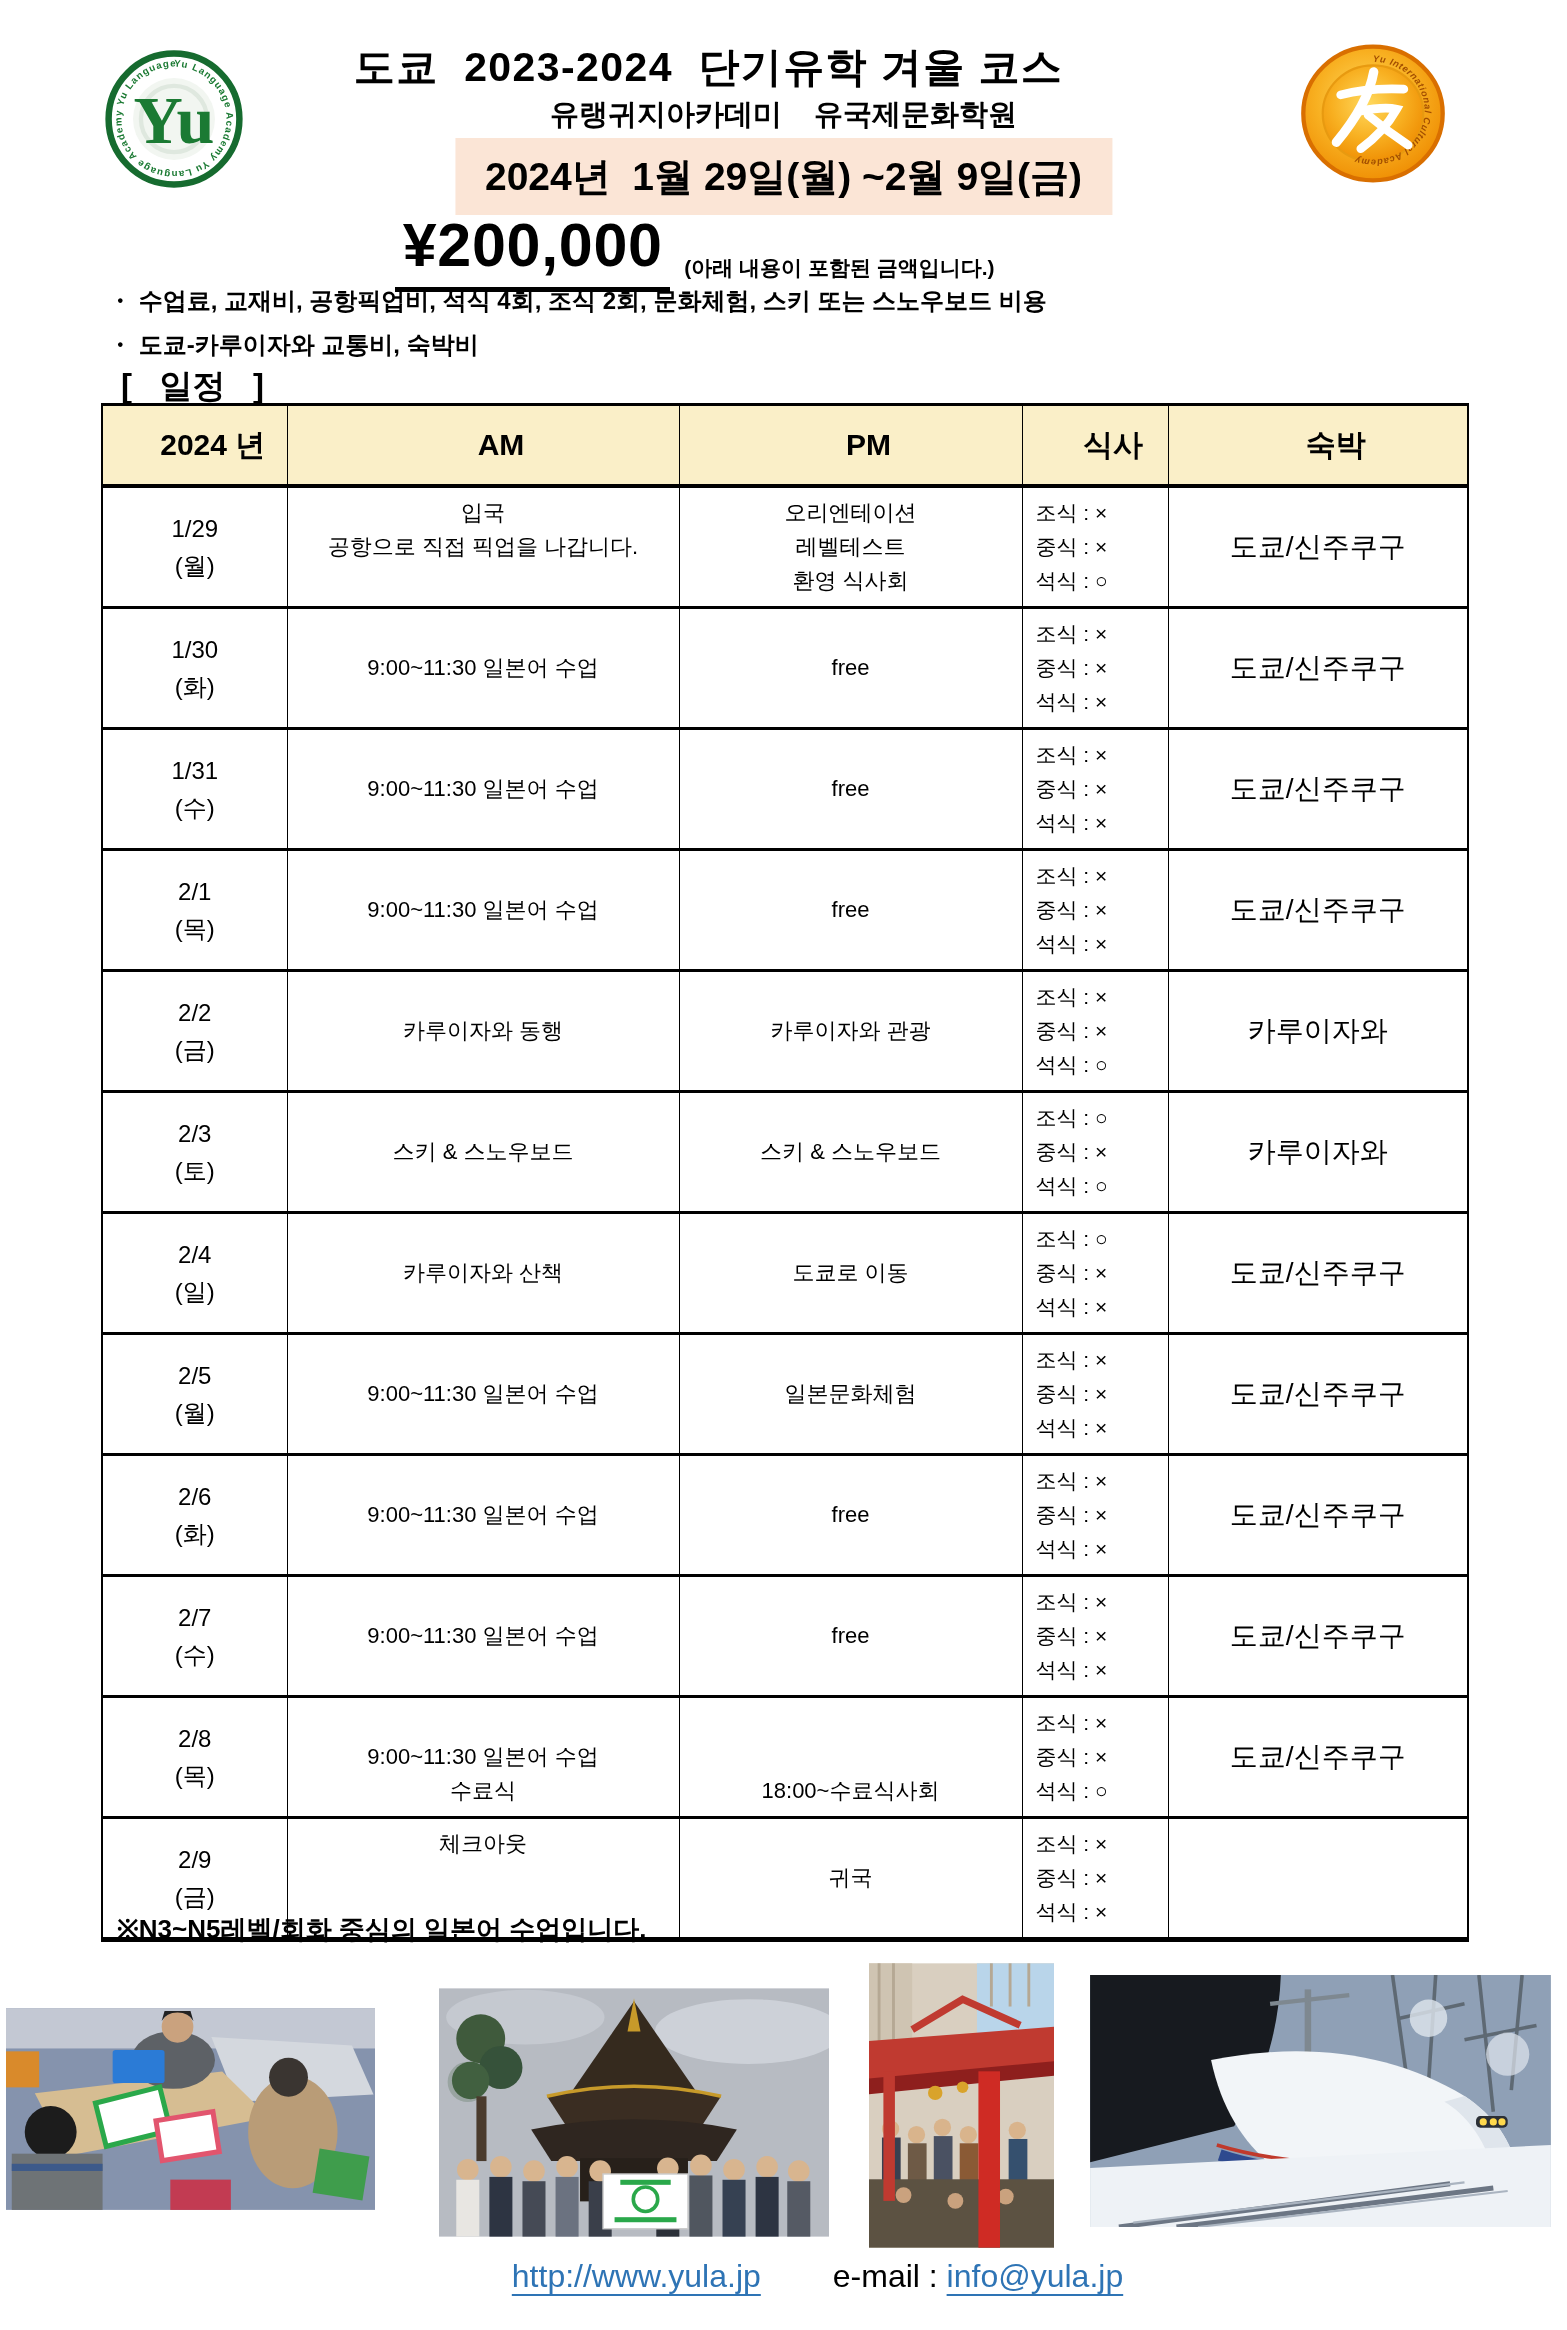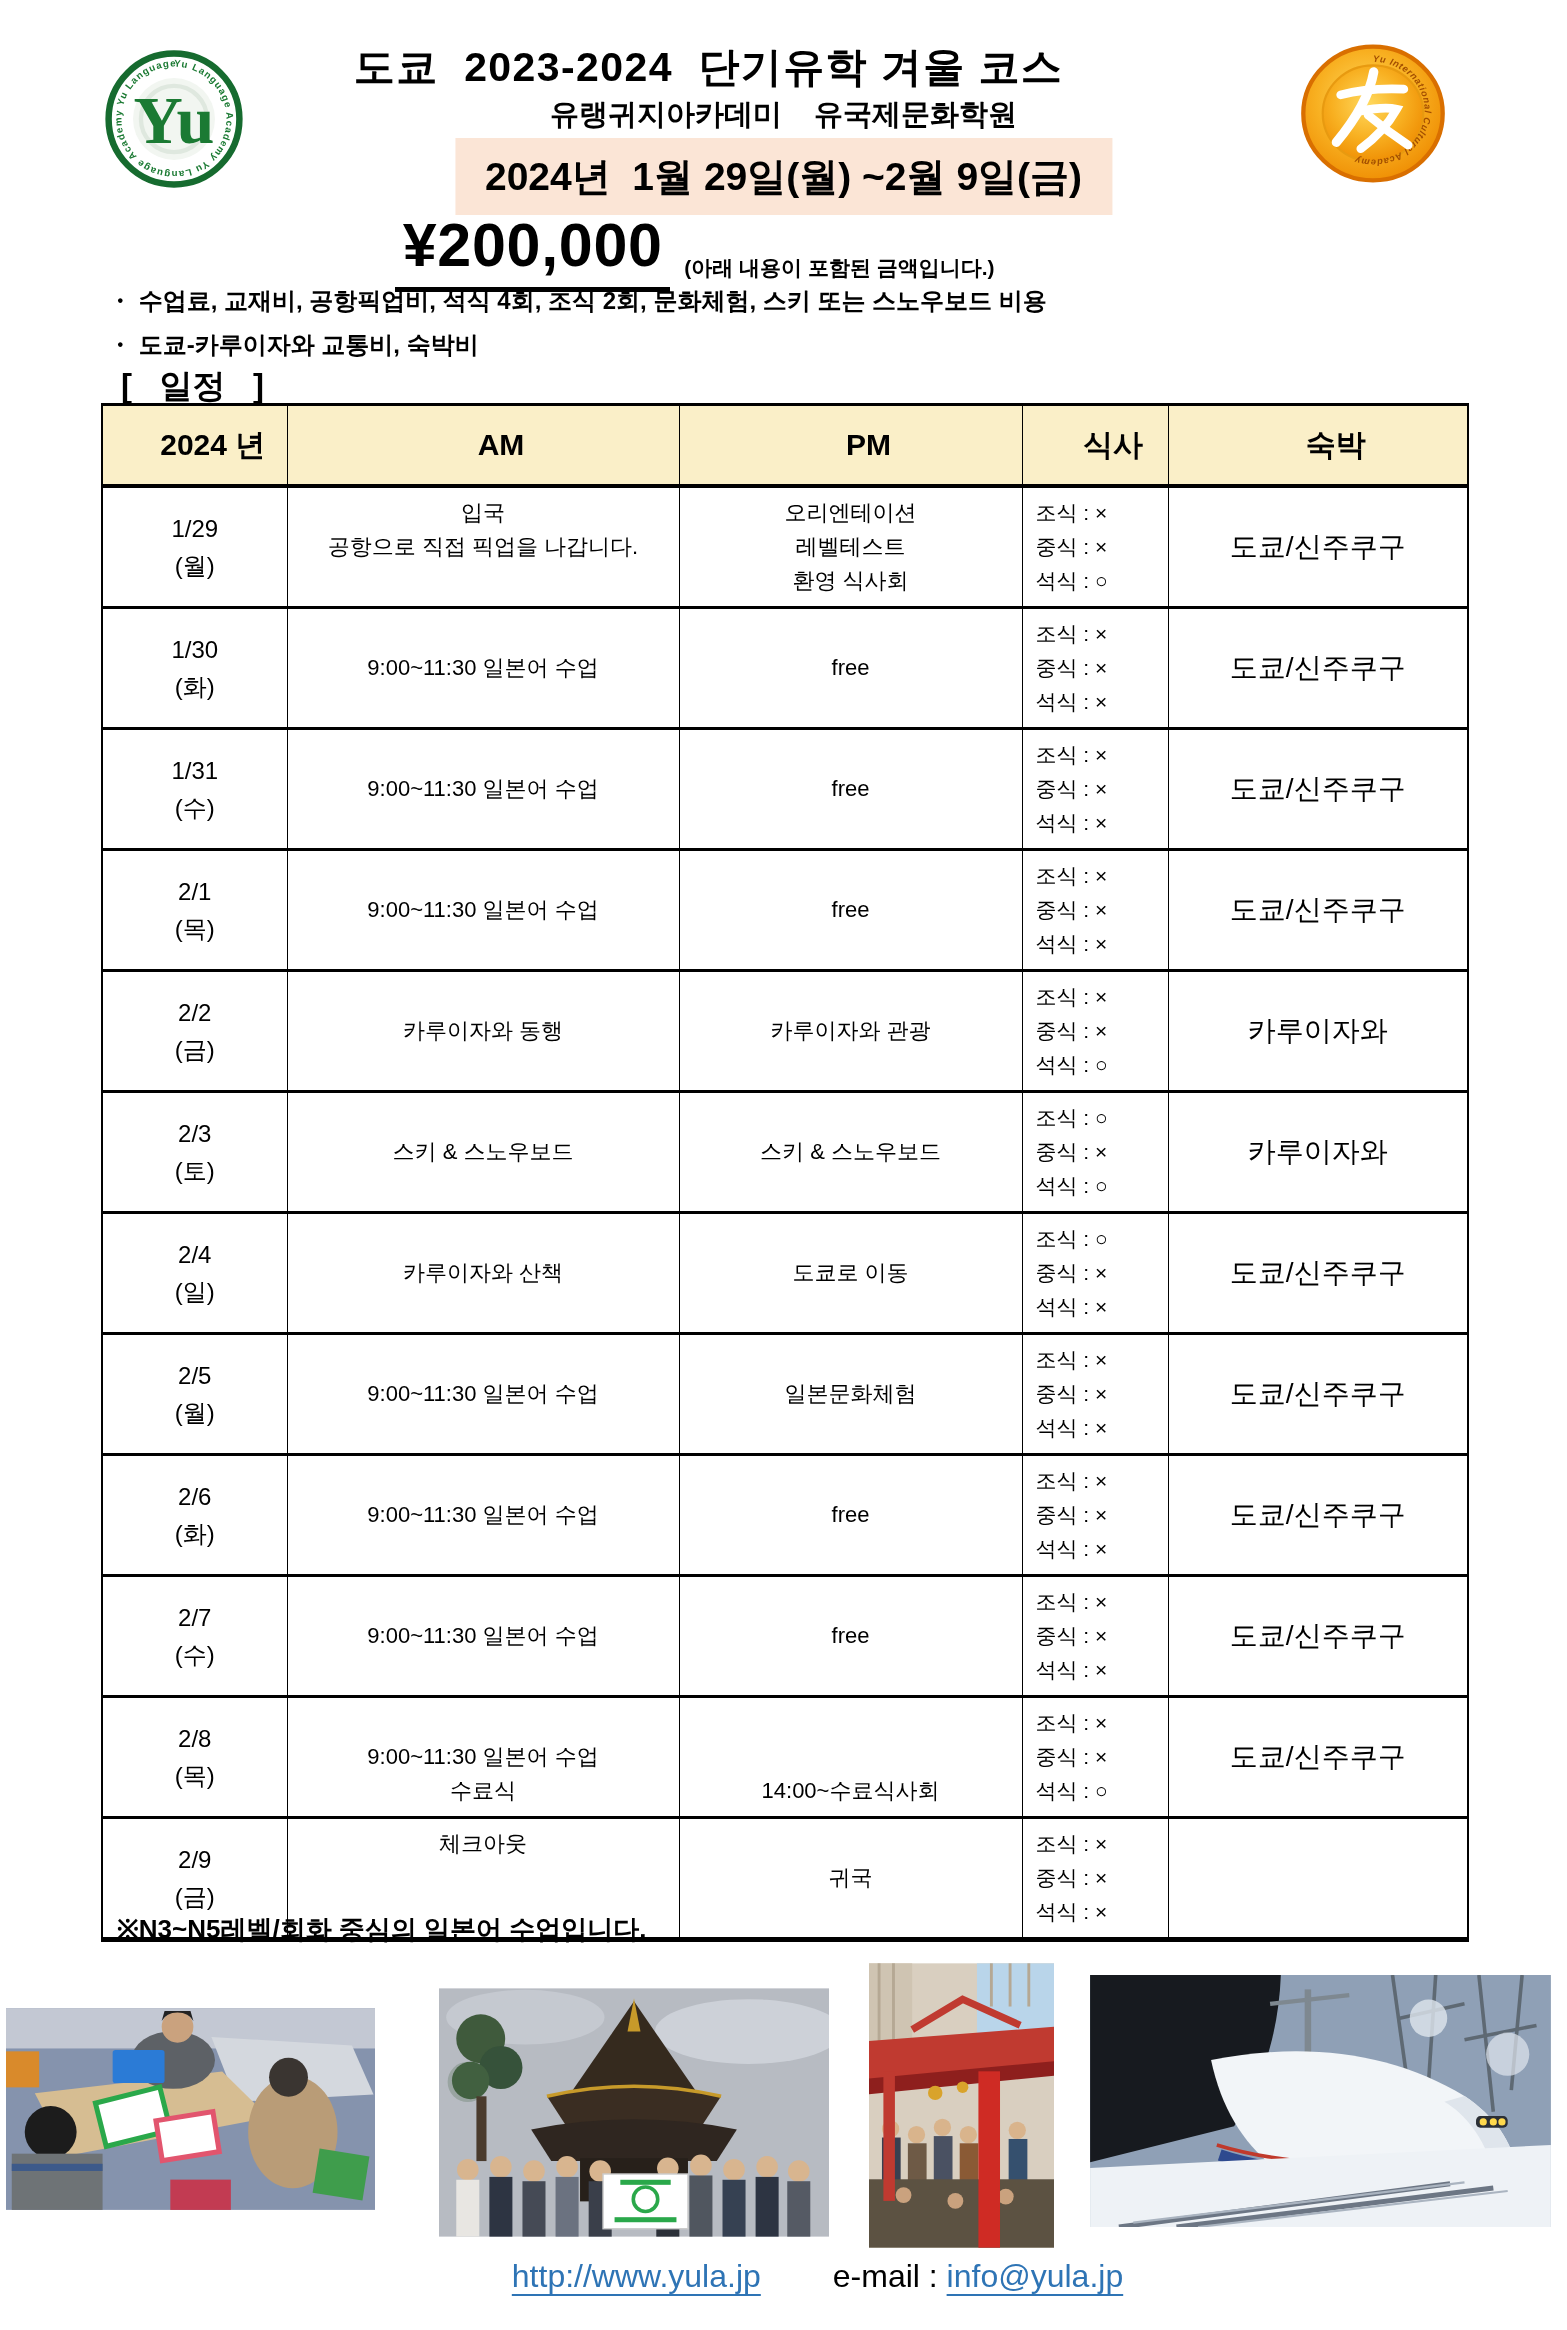--- a/index.html
+++ b/index.html
@@ -440,21 +440,21 @@
       <div class="tripack">
         <div class="slot"></div>
         <div class="slot">9:00~11:30  일본어 수업</div>
         <div class="slot">수료식</div>
       </div>
     </td>
     <td>
       <div class="tripack">
         <div class="slot"></div>
         <div class="slot"></div>
-        <div class="slot">14:00~수료식사회</div>
+        <div class="slot">18:00~수료식사회</div>
       </div>
     </td>
     <td>
       <div class="tripack">
         <div class="slot meal">조식 : ×</div>
         <div class="slot meal">중식 : ×</div>
         <div class="slot meal">석식 : ○</div>
       </div>
     </td>
     <td class="c-stay">

